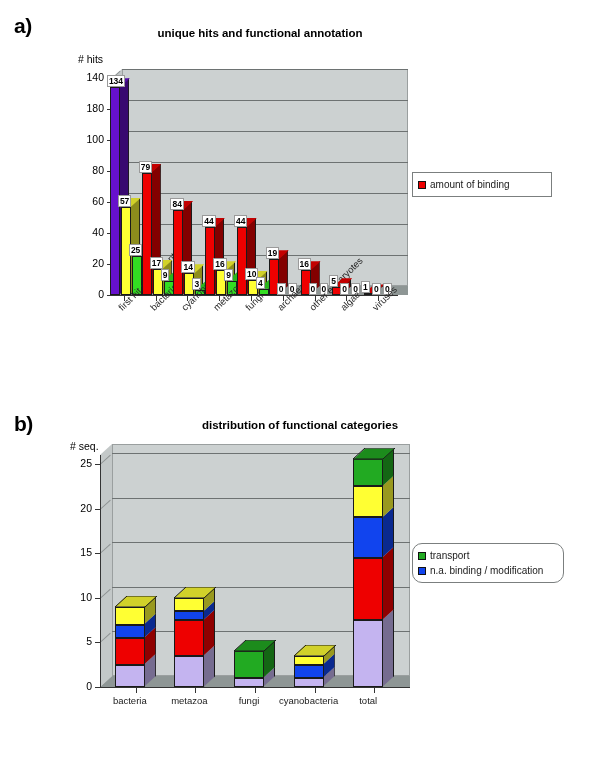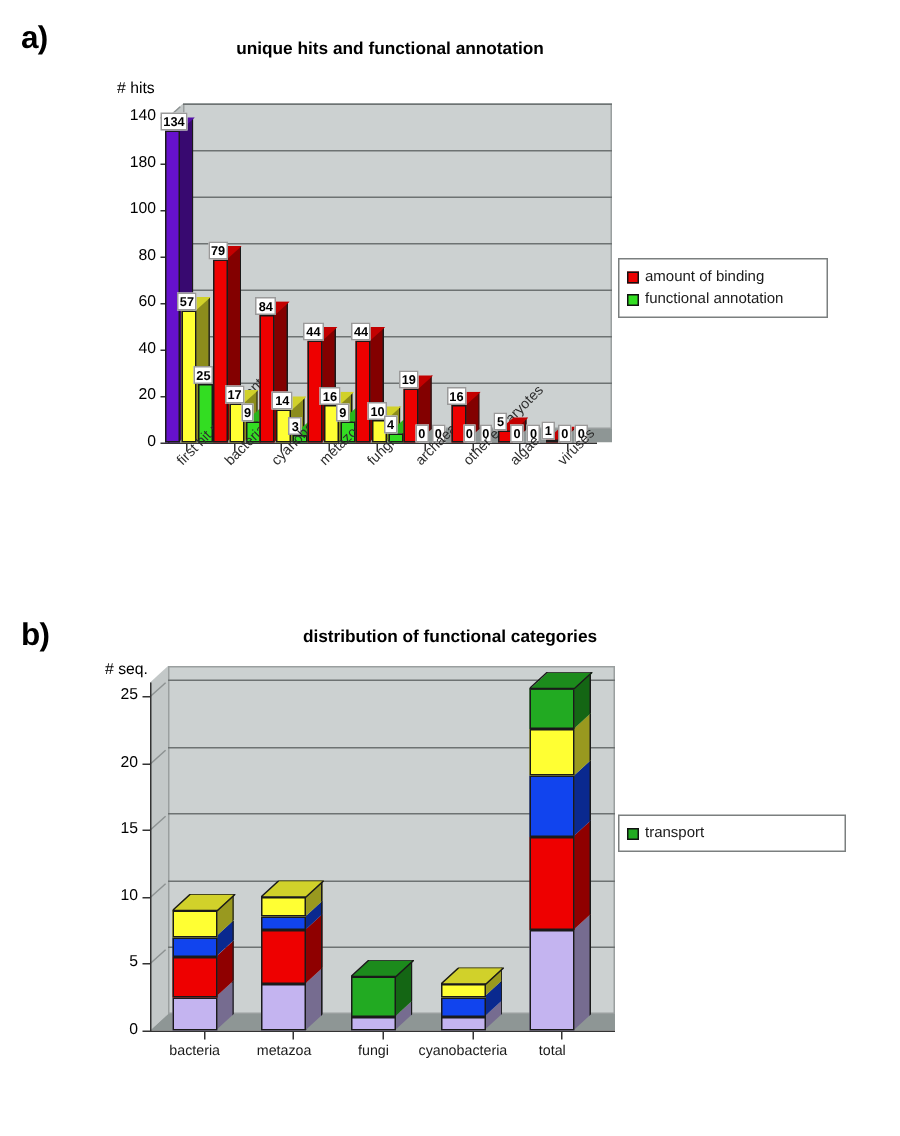--- a/index.html
+++ b/index.html
@@ -311,24 +311,20 @@
     <div class="bar-label" style="left:383.11111111111114px; top:283px;">0</div>
     <div class="xtick-mark" style="left:378.11111111111114px; top:296px;"></div>
     <div class="xcat-label" style="left:370.11111111111114px; top:305px;">viruses</div>
   </div>
 
 <div class="legend" style="left:412px; top:172px; width:140px;">
   <div class="legend-row">
     <span class="legend-swatch" style="background:#ee0000"></span>
     <span class="legend-text">amount of binding</span>
   </div>
-  <div class="legend-row">
-    <span class="legend-swatch" style="background:#33dd22"></span>
-    <span class="legend-text">functional annotation</span>
-  </div>
 </div>
 
 <div class="panel-letter" style="left:14px; top:412px;">b)</div>
 
 <div class="chart-title" style="left:175px; top:419px; width:250px;">distribution of functional categories</div>
 
 <div class="axis-caption" style="left:70px; top:440px;"># seq.</div>
 
 <div id="chart-b">
     <div class="wall" style="left:112px; top:444px; width:298px; height:232px;"></div>
@@ -429,18 +425,22 @@
     <div class="seg-top" style="left:353.2px; top:448.46153846153845px; width:42px; height:12px; background:#1c8b1c;clip-path: polygon(0 11px, 12px 0, 100% 0, 30px 11px);"></div>
     <div style="position:absolute; left:353.2px; top:448.46153846153845px; width:42px; height:12px; pointer-events:none;">
       <svg width="42" height="12" style="display:block">
         <polygon points="0,11 12,0 42,0 30,11" fill="none" stroke="#1a1a1a" stroke-width="1"></polygon>
       </svg>
     </div>
     <div class="xtick-mark" style="left:374.2px; top:688px;"></div>
     <div class="xcat-label-b" style="left:323.2px; top:695px; width:90px;">total</div>
   </div>
 
-<div class="legend" style="left:412px; top:543px; width:152px;">
+<div class="legend" style="left:412px; top:543px; width:152px;border-radius:10px;">
   <div class="legend-row">
     <span class="legend-swatch" style="background:#22aa22"></span>
     <span class="legend-text">transport</span>
   </div>
+  <div class="legend-row">
+    <span class="legend-swatch" style="background:#1144ee"></span>
+    <span class="legend-text">n.a. binding / modification</span>
+  </div>
 </div>
 
 </body></html>

